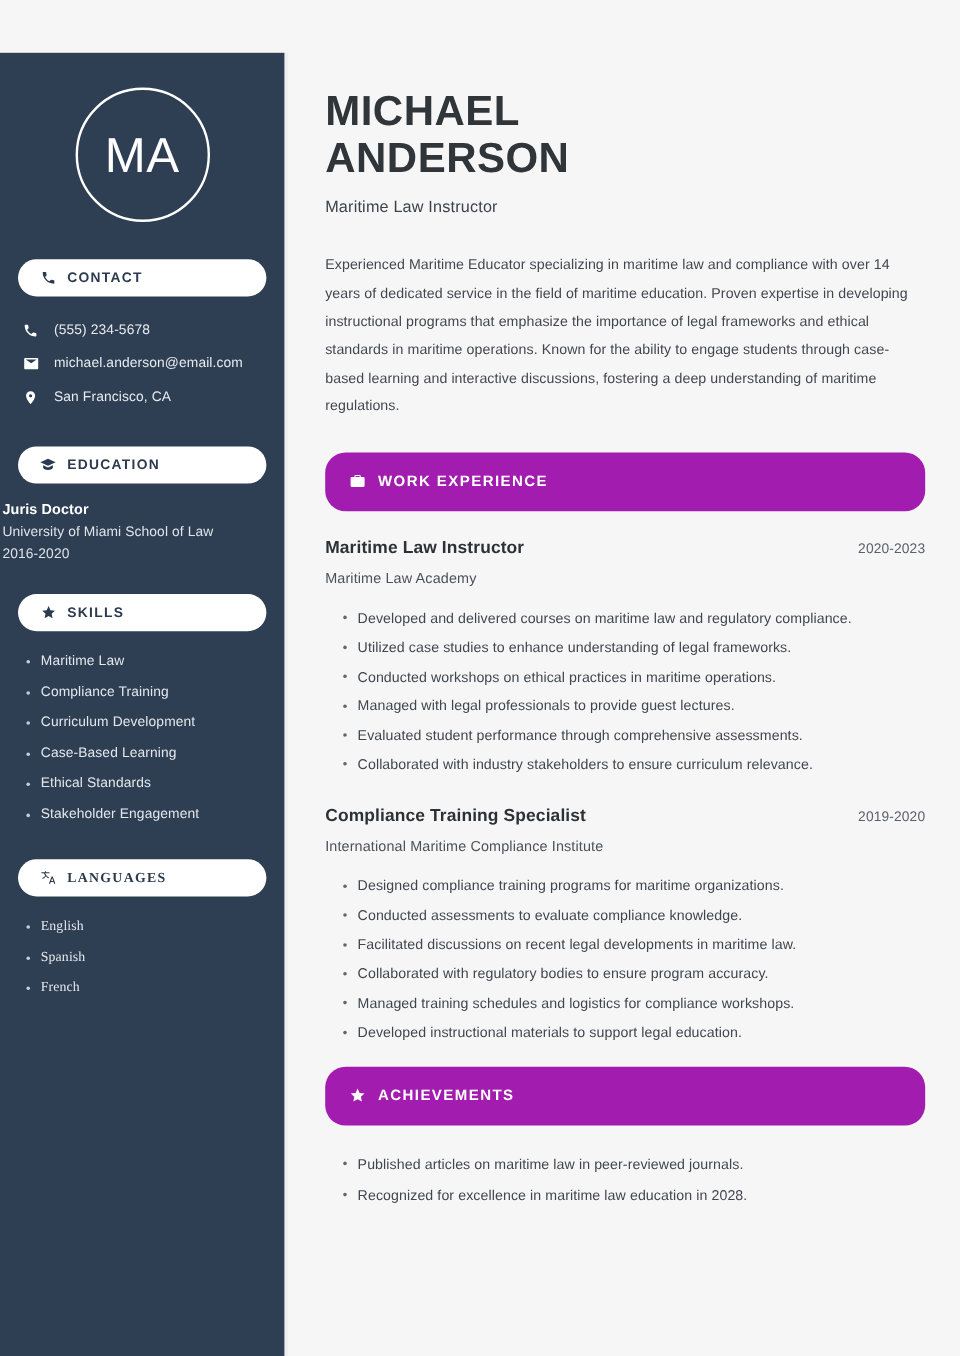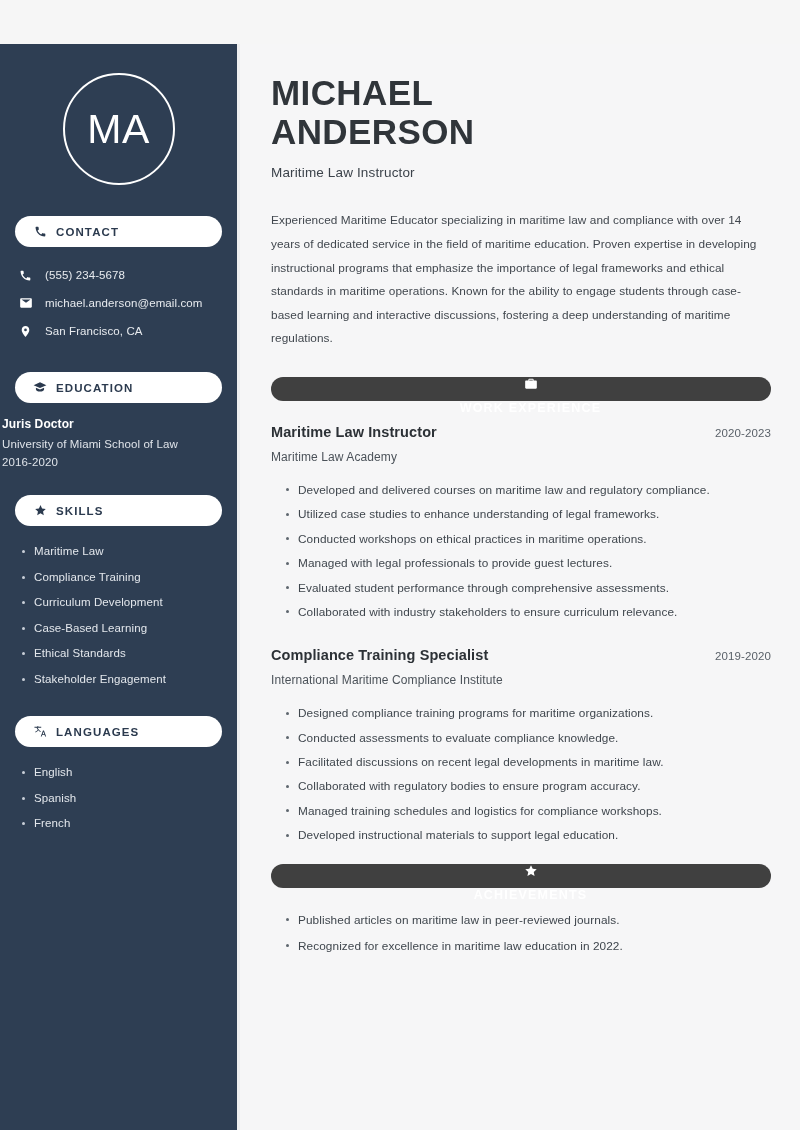--- a/index.html
+++ b/index.html
@@ -168,21 +168,21 @@
     left: 0;
     top: 11px;
     width: 3px;
     height: 3px;
     border-radius: 50%;
     background: #c9cfd8;
   }
 
   .sp-education { margin-top: 27px; }
   .sp-skills    { margin-top: 27px; }
-  .sp-languages { margin-top: 24px; }
+  .sp-languages { margin-top: 24px; font-family: Liberation Serif, serif; }
 
   
   .main {
     flex: 1 1 auto;
     padding: 29px 29px 0 31px;
     background: #f6f6f7;
     min-width: 0;
   }
 
   .name {
@@ -204,28 +204,27 @@
     color: #41474e;
     font-size: 11.8px;
     line-height: 2.0;
     letter-spacing: 0.08px;
     margin-top: 29px;
     max-width: 505px;
   }
 
   .bar {
     margin-top: 26px;
-    height: 24px;
-    background: #404040;
+    height: 49px;
+    background: #a21caf;
     border-radius: 17px;
     display: flex;
     align-items: center;
     padding-left: 19px;
     gap: 10px;
-    flex-direction: column;
   }
 
   .bar-label {
     color: #ffffff;
     font-size: 12.5px;
     font-weight: bold;
     letter-spacing: 1.2px;
   }
 
   .bar-icon {
@@ -463,16 +462,16 @@
       <span class="bar-icon">
         <svg width="14" height="14" viewBox="0 0 24 24" fill="currentColor">
           <path d="M12 2l2.9 6.3 6.9.8-5.1 4.7 1.4 6.8L12 17.2 5.9 20.6l1.4-6.8L2.2 9.1l6.9-.8L12 2z"></path>
         </svg>
       </span>
       <span class="bar-label">ACHIEVEMENTS</span>
     </div>
 
     <ul class="main-ul ach-ul">
       <li>Published articles on maritime law in peer-reviewed journals.</li>
-      <li>Recognized for excellence in maritime law education in 2022.</li>
+      <li>Recognized for excellence in maritime law education in 2028.</li>
     </ul>
   </main>
 </div>
 
 </body></html>

